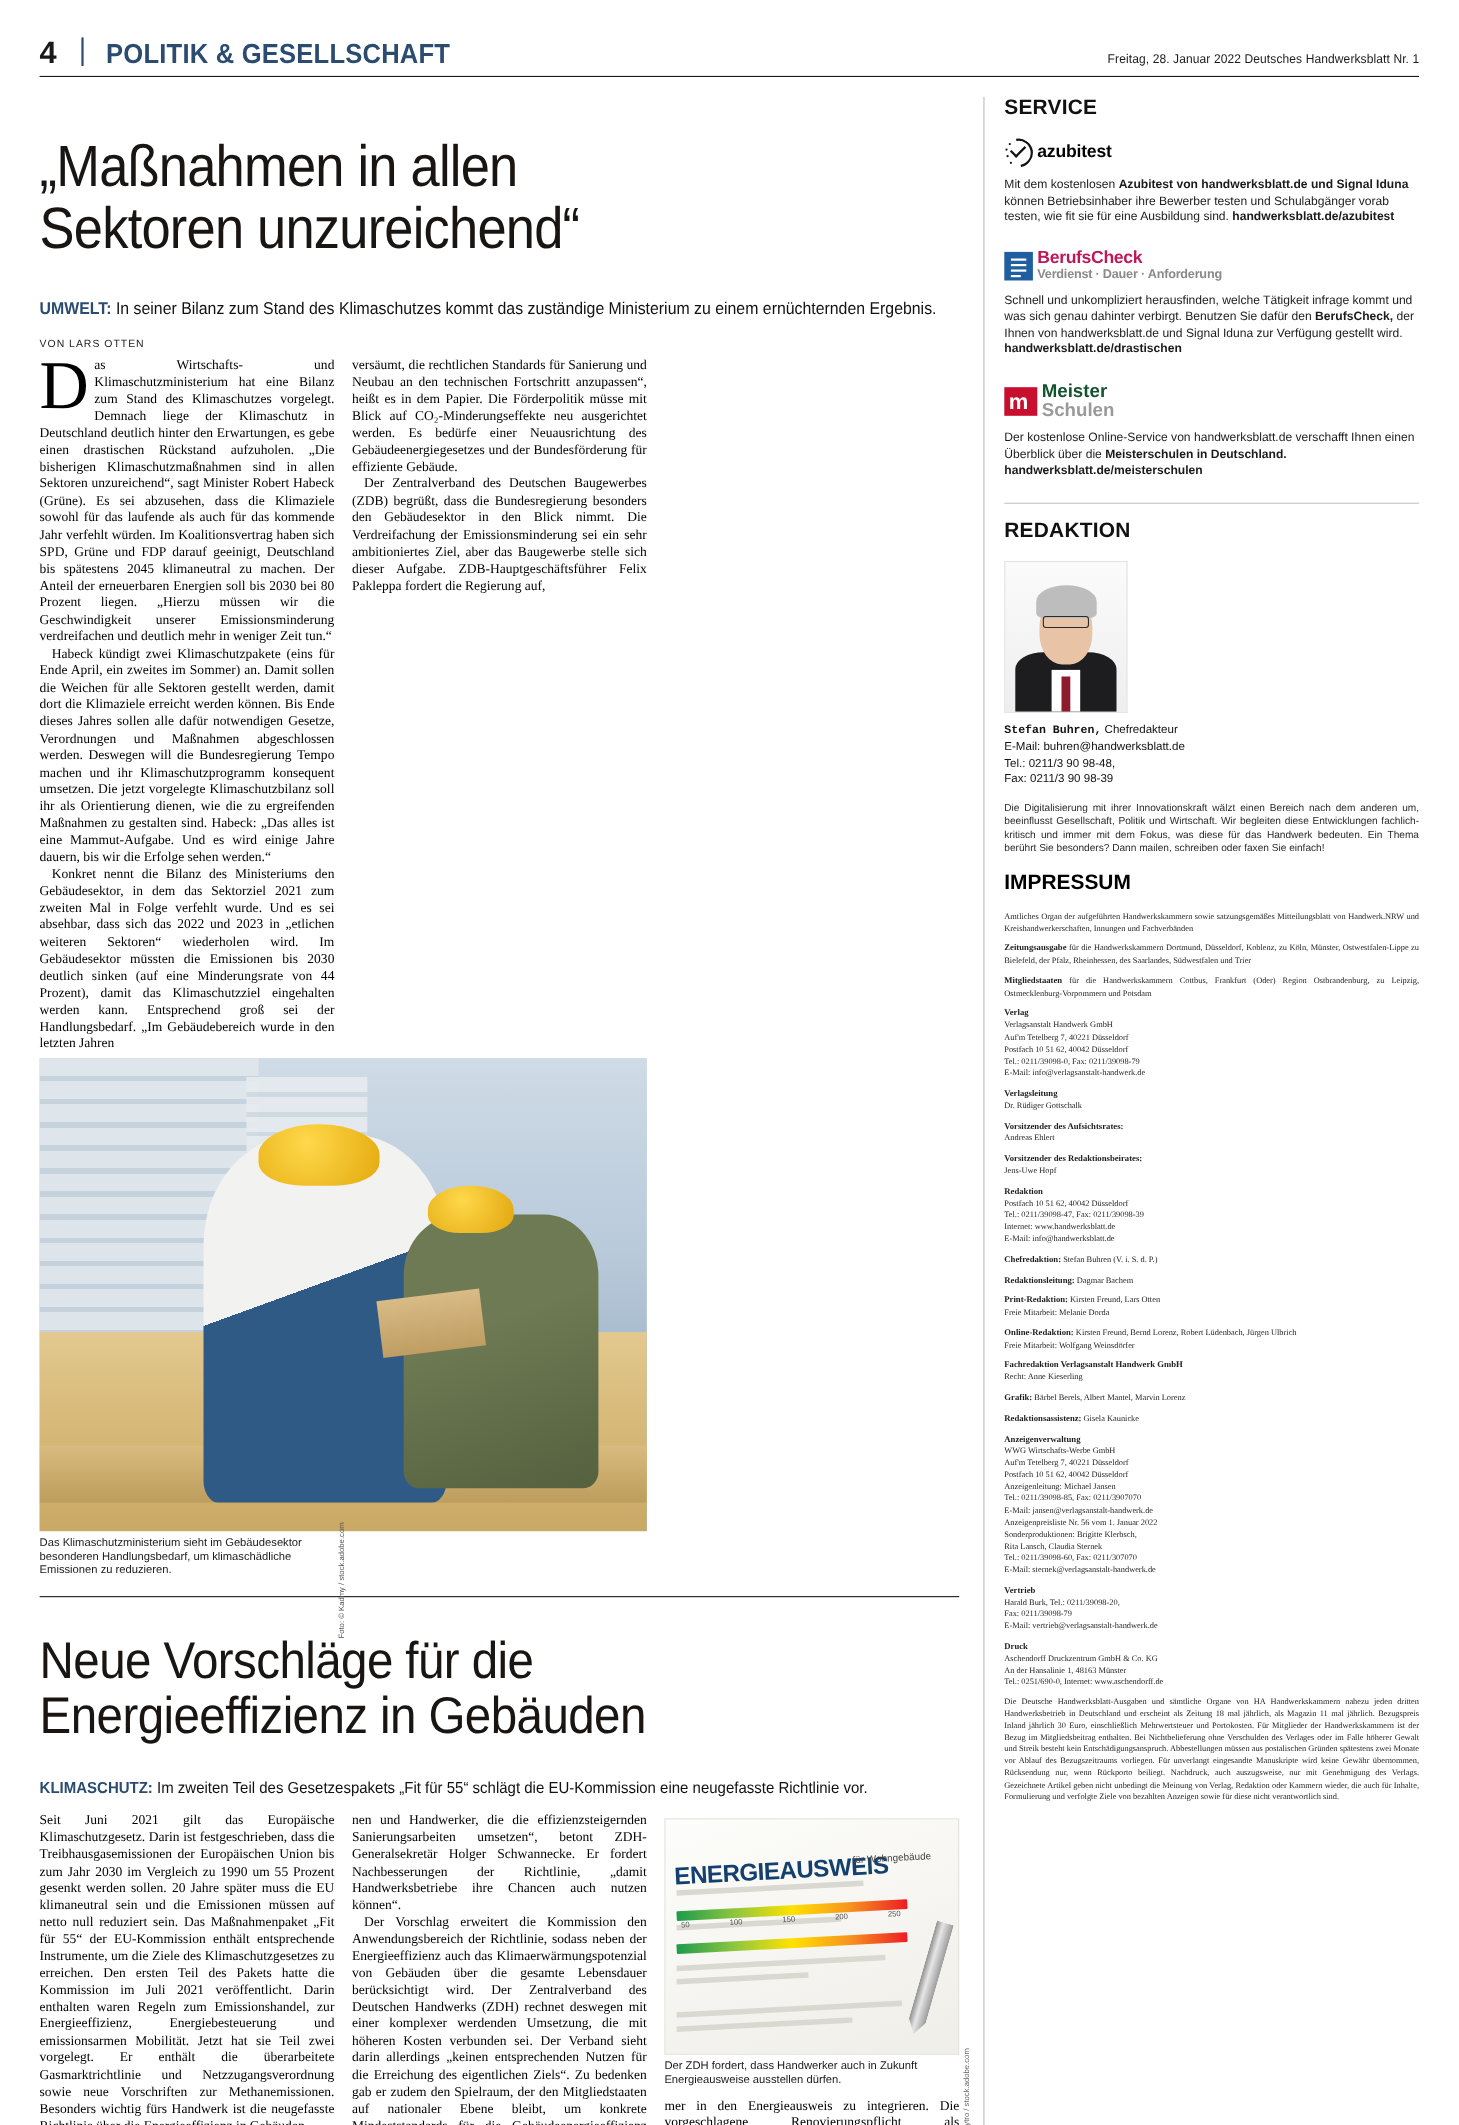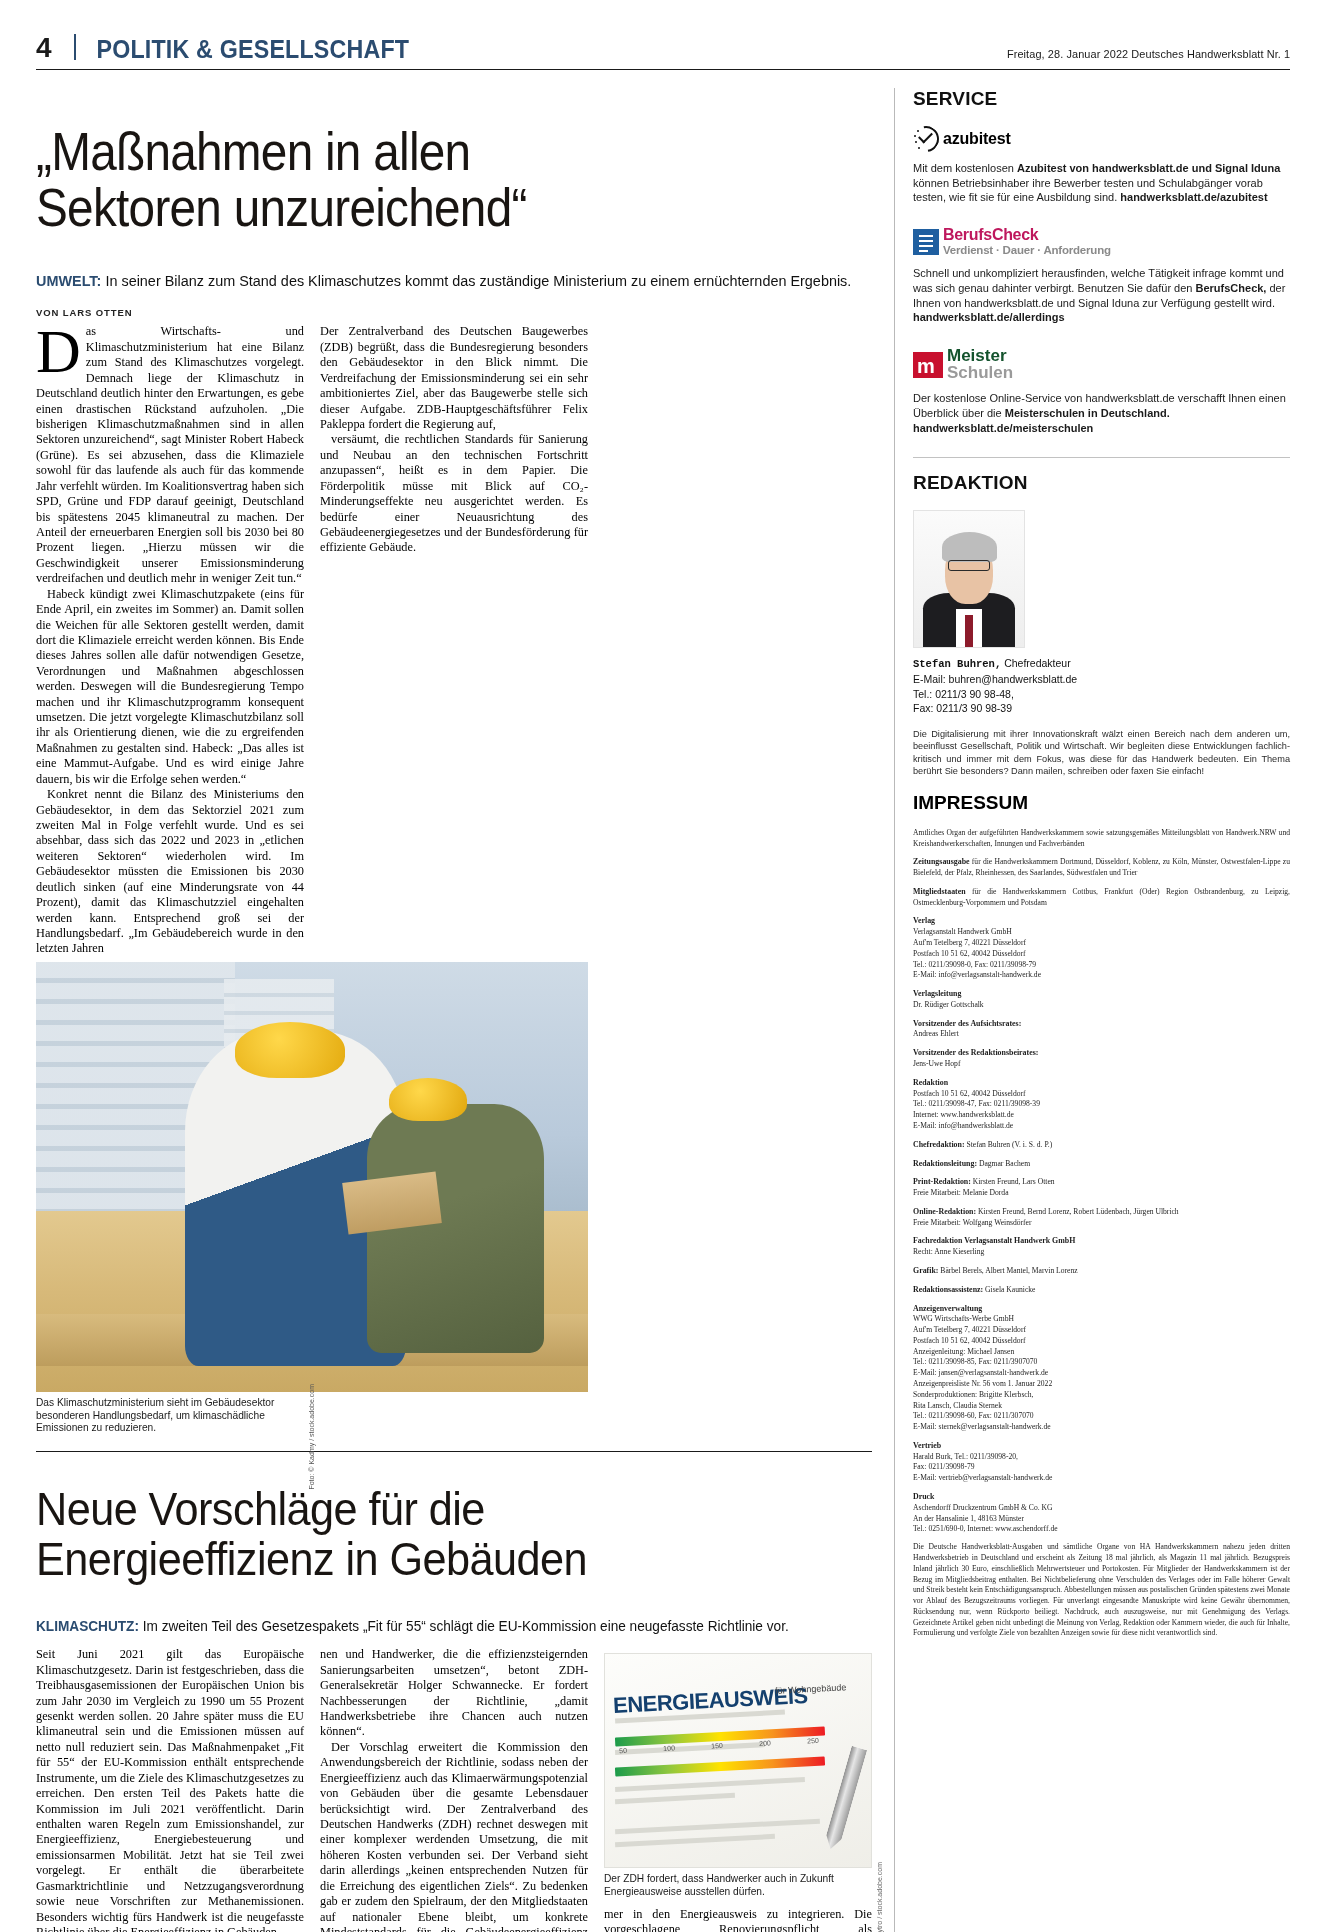--- a/index.html
+++ b/index.html
@@ -49,21 +49,21 @@
     width:111%;
   }
   .subhead {
     font-family:"Liberation Sans", sans-serif;
     font-size:15.5px; line-height:1.3; margin-top:16px;
     color:#111; transform:scaleX(.93); transform-origin:left top; width:107%;
   }
   .subhead .kicker { font-weight:700; color:#2b4c70; }
   .byline {
     font-family:"Liberation Sans", sans-serif;
-    font-size:9.5px; letter-spacing:.9px; font-weight:700;
+    font-size:9.5px; letter-spacing:.9px; font-weight:400;
     margin-top:16px; margin-bottom:6px; color:#222;
   }
 
   .cols3 { display:flex; gap:16px; }
   .col { width:268px; }
   .col p {
     font-size:12.3px; line-height:1.255; text-align:justify;
     margin:0 0 0 0; text-indent:0; hyphens:auto;
     font-family:"Liberation Serif", serif;
   }
@@ -252,22 +252,22 @@
 
         <div class="cols3">
 
           <div class="col">
             <p class="dropcap">Das Wirtschafts- und Klimaschutzministerium hat eine Bilanz zum Stand des Klimaschutzes vorgelegt. Demnach liege der Klimaschutz in Deutschland deutlich hinter den Erwartungen, es gebe einen drastischen Rückstand aufzuholen. „Die bisherigen Klimaschutzmaßnahmen sind in allen Sektoren unzureichend“, sagt Minister Robert Habeck (Grüne). Es sei abzusehen, dass die Klimaziele sowohl für das laufende als auch für das kommende Jahr verfehlt würden. Im Koalitionsvertrag haben sich SPD, Grüne und FDP darauf geeinigt, Deutschland bis spätestens 2045 klimaneutral zu machen. Der Anteil der erneuerbaren Energien soll bis 2030 bei 80 Prozent liegen. „Hierzu müssen wir die Geschwindigkeit unserer Emissionsminderung verdreifachen und deutlich mehr in weniger Zeit tun.“</p>
             <p>Habeck kündigt zwei Klimaschutzpakete (eins für Ende April, ein zweites im Sommer) an. Damit sollen die Weichen für alle Sektoren gestellt werden, damit dort die Klimaziele erreicht werden können. Bis Ende dieses Jahres sollen alle dafür notwendigen Gesetze, Verordnungen und Maßnahmen abgeschlossen werden. Deswegen will die Bundesregierung Tempo machen und ihr Klimaschutzprogramm konsequent umsetzen. Die jetzt vorgelegte Klimaschutzbilanz soll ihr als Orientierung dienen, wie die zu ergreifenden Maßnahmen zu gestalten sind. Habeck: „Das alles ist eine Mammut-Aufgabe. Und es wird einige Jahre dauern, bis wir die Erfolge sehen werden.“</p>
             <p>Konkret nennt die Bilanz des Ministeriums den Gebäudesektor, in dem das Sektorziel 2021 zum zweiten Mal in Folge verfehlt wurde. Und es sei absehbar, dass sich das 2022 und 2023 in „etlichen weiteren Sektoren“ wiederholen wird. Im Gebäudesektor müssten die Emissionen bis 2030 deutlich sinken (auf eine Minderungsrate von 44 Prozent), damit das Klimaschutzziel eingehalten werden kann. Entsprechend groß sei der Handlungsbedarf. „Im Gebäudebereich wurde in den letzten Jahren</p>
           </div>
 
           <div class="col">
+            <p>versäumt, die rechtlichen Standards für Sanierung und Neubau an den technischen Fortschritt anzupassen“, heißt es in dem Papier. Die Förderpolitik müsse mit Blick auf CO₂-Minderungseffekte neu ausgerichtet werden. Es bedürfe einer Neuausrichtung des Gebäudeenergiegesetzes und der Bundesförderung für effiziente Gebäude.</p>
             <p>Der Zentralverband des Deutschen Baugewerbes (ZDB) begrüßt, dass die Bundesregierung besonders den Gebäudesektor in den Blick nimmt. Die Verdreifachung der Emissionsminderung sei ein sehr ambitioniertes Ziel, aber das Baugewerbe stelle sich dieser Aufgabe. ZDB-Hauptgeschäftsführer Felix Pakleppa fordert die Regierung auf,</p>
-            <p>versäumt, die rechtlichen Standards für Sanierung und Neubau an den technischen Fortschritt anzupassen“, heißt es in dem Papier. Die Förderpolitik müsse mit Blick auf CO₂-Minderungseffekte neu ausgerichtet werden. Es bedürfe einer Neuausrichtung des Gebäudeenergiegesetzes und der Bundesförderung für effiziente Gebäude.</p>
           </div>
 
         </div>
 
       </div>
 
       <div class="cols3" style="margin-top:-1px">
         <div class="col" style="height:0"></div>
       </div>
 
@@ -381,21 +381,21 @@
             <i></i>
               <i></i>
               <i></i>
               <i></i>
           </div>
           <div class="bc-stack">
             <div class="l1">BerufsCheck</div>
             <div class="l2">Verdienst · Dauer · Anforderung</div>
           </div>
         </div>
-        <div class="rail-text">Schnell und unkompliziert herausfinden, welche Tätigkeit infrage kommt und was sich genau dahinter verbirgt. Benutzen Sie dafür den <b>BerufsCheck,</b> der Ihnen von handwerksblatt.de und Signal Iduna zur Verfügung gestellt wird.<br><b>handwerksblatt.de/allerdings</b></div>
+        <div class="rail-text">Schnell und unkompliziert herausfinden, welche Tätigkeit infrage kommt und was sich genau dahinter verbirgt. Benutzen Sie dafür den <b>BerufsCheck,</b> der Ihnen von handwerksblatt.de und Signal Iduna zur Verfügung gestellt wird.<br><b>handwerksblatt.de/drastischen</b></div>
       </div>
 
       <div class="rail-block">
         <div class="brandrow">
           <div class="logo-ms">
               <span>m</span>
             </div>
           <div class="ms-stack">
             <div class="l1">Meister</div>
             <div class="l2">Schulen</div>

